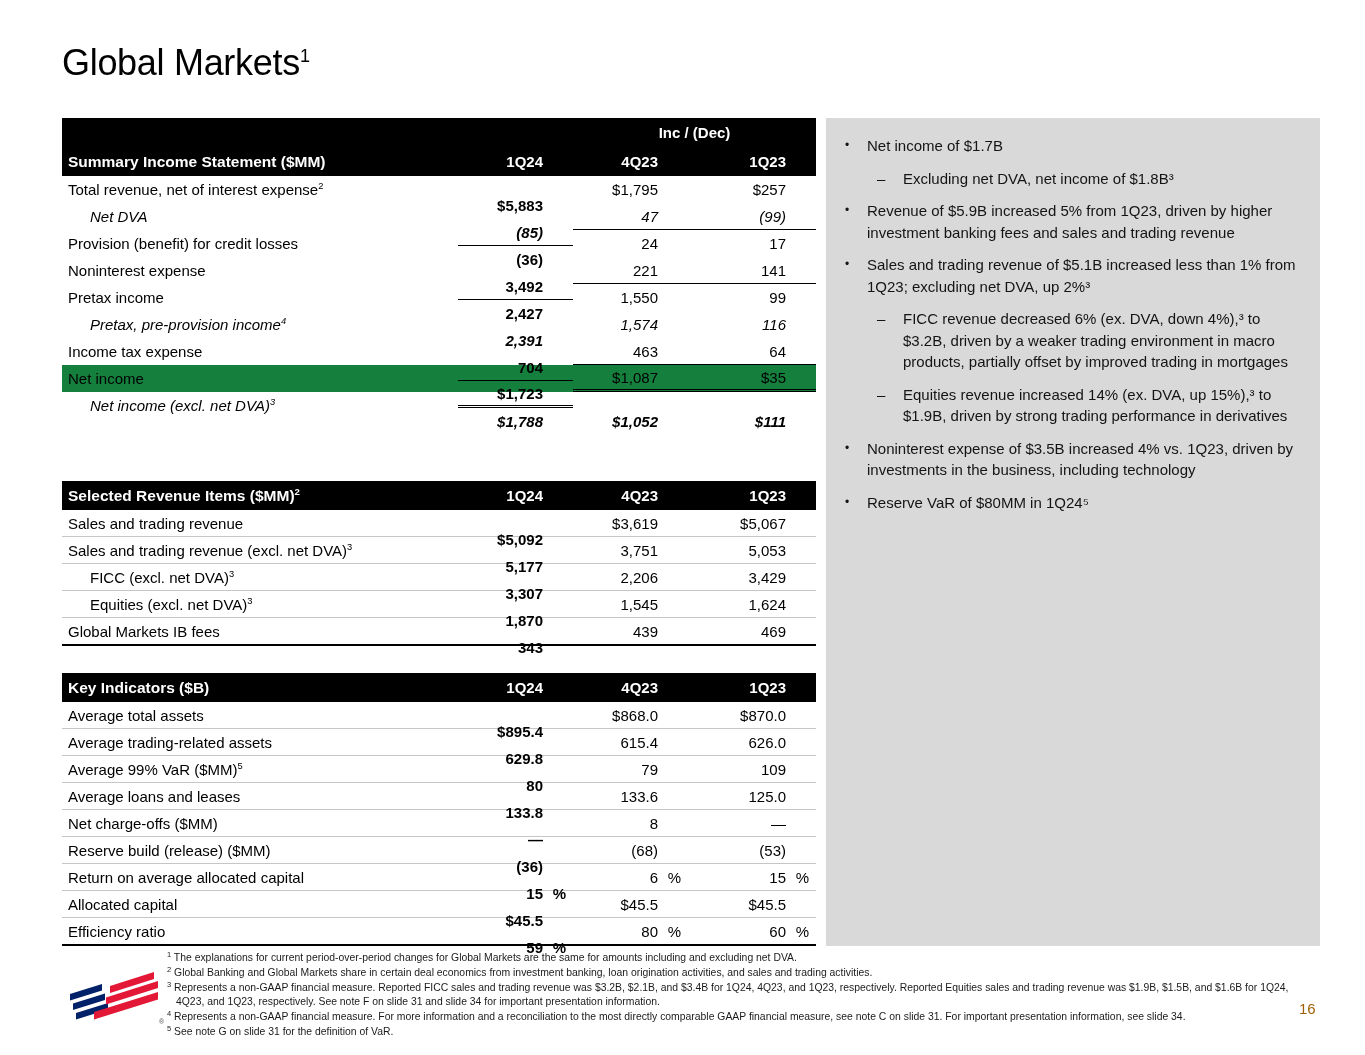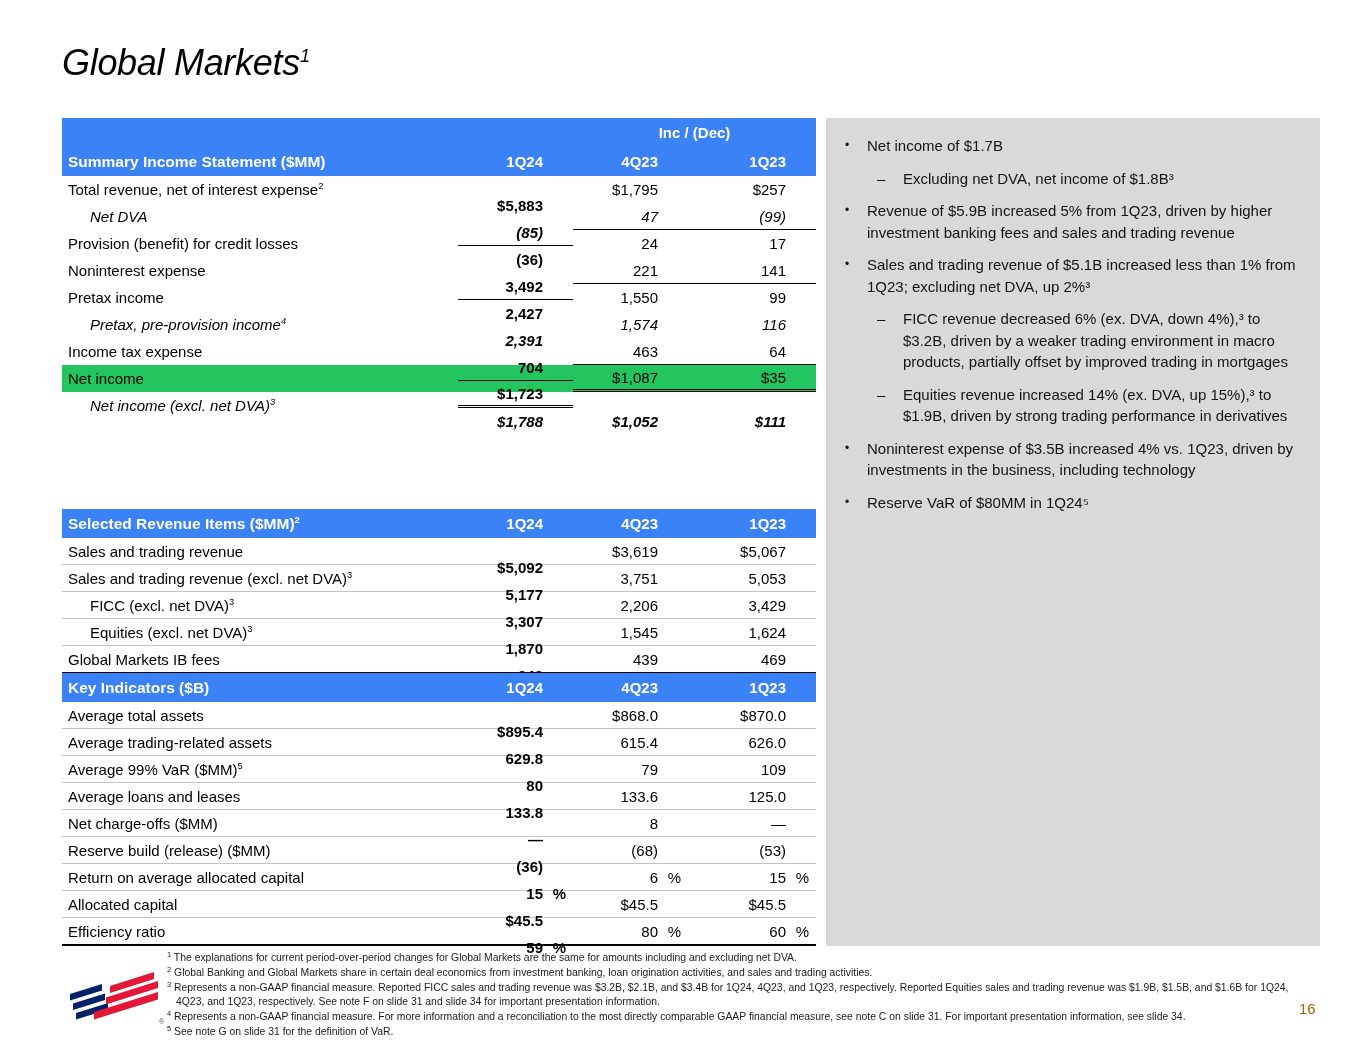--- a/index.html
+++ b/index.html
@@ -4,41 +4,41 @@
 <style>
   html,body{margin:0;padding:0;}
   body{
     width:1365px;height:1055px;position:relative;overflow:hidden;
     background:#ffffff;color:#000;
     font-family:"Liberation Sans", sans-serif;
   }
   sup{font-size:0.62em;line-height:0;}
 
   
-  .slide-title{position:absolute;left:62px;top:42px;font-size:36px;font-weight:400;letter-spacing:-0.3px;font-style:italic;}
+  .slide-title{position:absolute;left:62px;top:42px;font-size:36px;font-weight:400;letter-spacing:-0.3px;}
   .slide-title sup{font-size:0.5em;}
 
   
   .fin-table{position:absolute;width:754px;font-size:15px;}
   #table-summary{left:62px;top:118px;}
-  #table-revenue{left:62px;top:509px;}
+  #table-revenue{left:62px;top:481px;}
   #table-indicators{left:62px;top:673px;}
 
   .trow{display:flex;align-items:center;height:27px;}
-  .hrow{background:#3b82f6;color:#fff;font-weight:700;height:29px;}
+  .hrow{background:#000000;color:#fff;font-weight:700;height:29px;}
   .tlabel{flex:1 1 auto;padding-left:6px;white-space:nowrap;}
   .ttitle{font-size:15.5px;}
   .tcell{flex:0 0 auto;width:115px;box-sizing:border-box;position:relative;text-align:right;padding-right:30px;white-space:nowrap;height:100%;display:flex;align-items:center;justify-content:flex-end;}
   .trow .tcell:last-child{width:128px;}
   .tspan2{flex:0 0 auto;width:243px;text-align:center;font-weight:700;}
   .unit{position:absolute;right:7px;}
   .bold{font-weight:700;margin-top:32px;}
   .italic{font-style:italic;}
   .indent{padding-left:28px;}
-  .highlight{background:#22c55e;}
+  .highlight{background:#15803d;}
   .line-under .tcell{border-bottom:1.5px solid #000;}
   .line-double .tcell{border-bottom:3px double #000;}
   .grid .drow{height:26px;}
   .grid .drow + .drow{border-top:1px solid #c6c6c6;}
   .bottom-rule{border-bottom:2.5px solid #000;}
 
   
   .panel{position:absolute;left:826px;top:118px;width:494px;height:828px;background:#d9d9d9;box-sizing:border-box;padding:17px 13px 0 14px;}
   .b1,.b2{display:flex;margin-bottom:11px;font-size:15px;line-height:21.5px;color:#141414;}
   .b2{margin-left:36px;margin-bottom:11px;}

